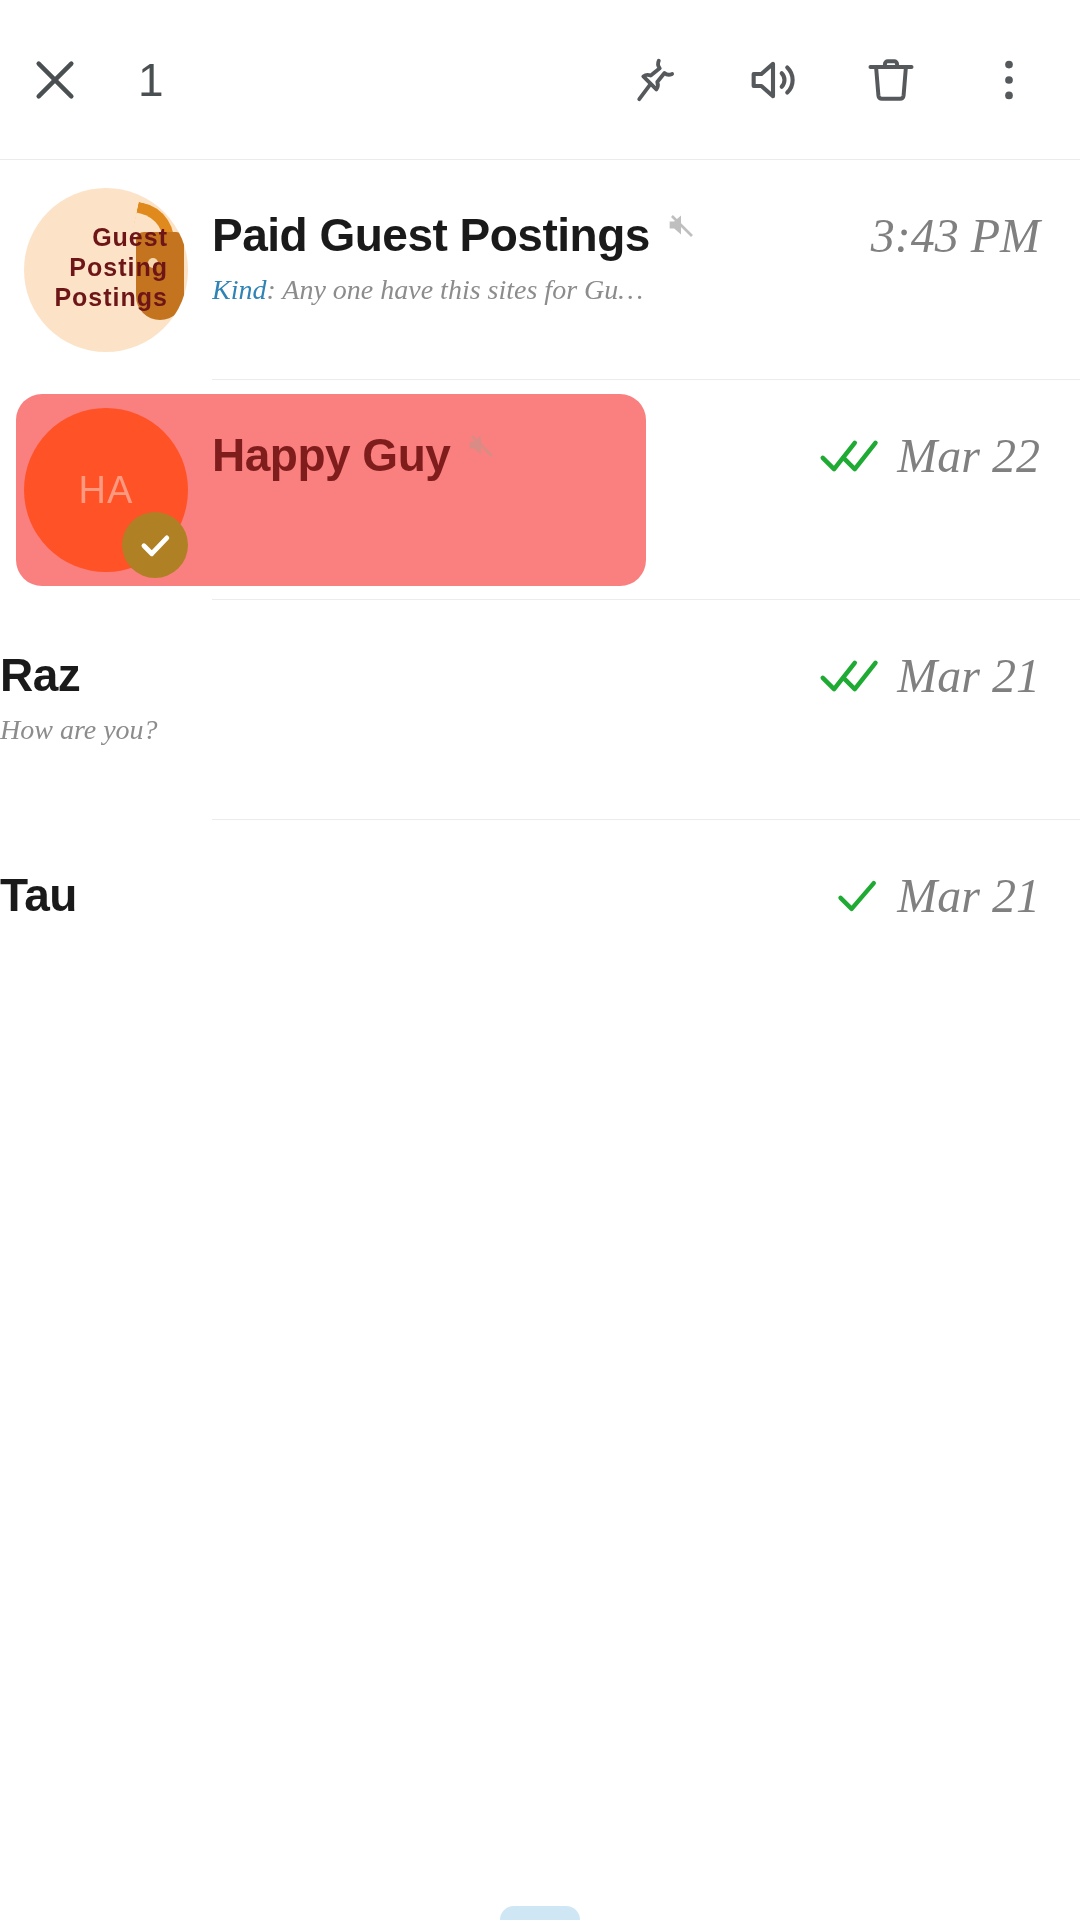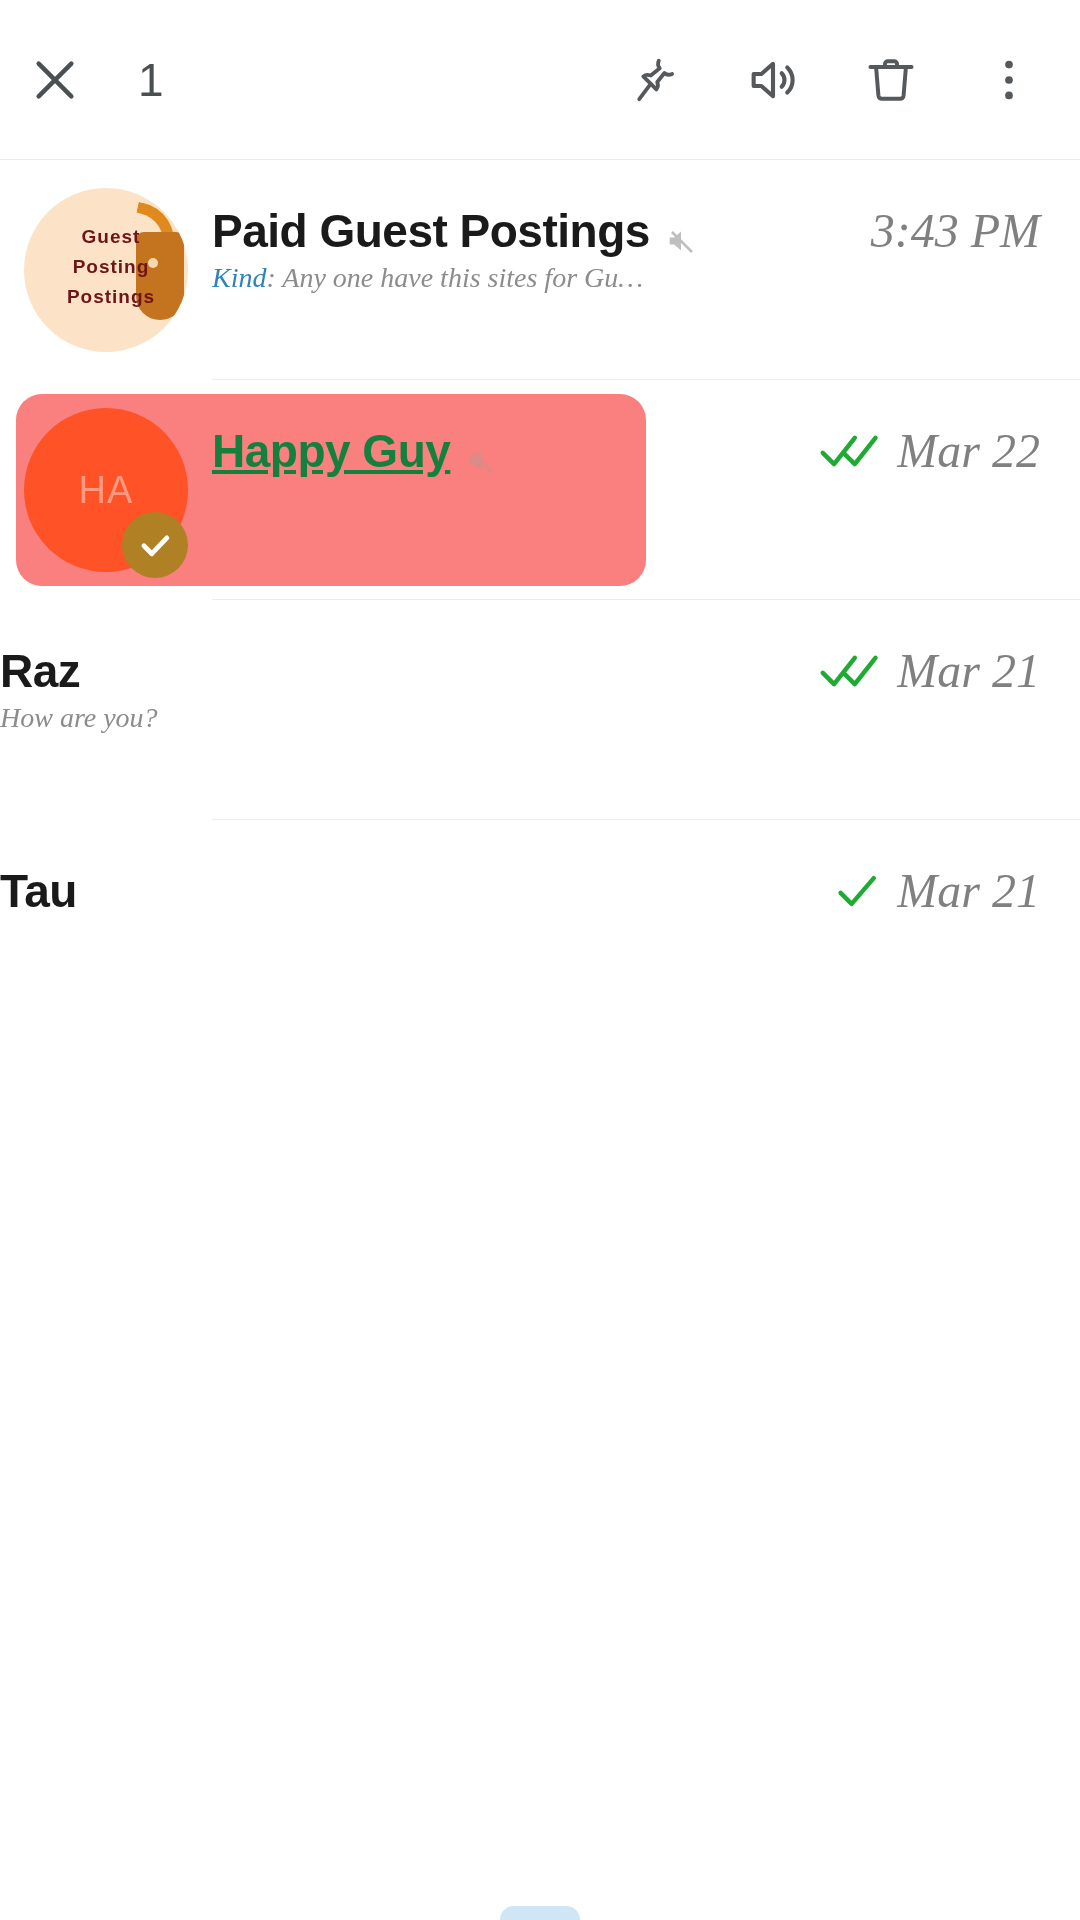--- a/index.html
+++ b/index.html
@@ -85,28 +85,28 @@
     position:relative;
   }
   .avatar.gps {
     background:#fce3c7;
     flex-direction:column;
     color:#6b1414;
     font-size:0;
   }
   .gps-text {
     position:absolute;
-    left:22px; top:34px;
+    left:14px; top:34px;
     width:130px;
     font-family:"Liberation Sans", sans-serif;
-    font-size:19px;
+    font-size:25px;
     font-weight:bold;
     line-height:30px;
     color:#6e1518;
-    text-align:center;
+    text-align:right;
     z-index:3;
   }
   .gps-cup {
     position:absolute;
     right:4px; top:44px;
     width:48px; height:88px;
     background:#c4741f;
     border-radius:8px 8px 24px 24px;
     z-index:2;
   }
@@ -146,31 +146,32 @@
   .content {
     position:relative;
     flex:1;
     padding-top:36px;
     padding-right:40px;
     z-index:2;
     min-width:0;
   }
   .line1 {
     display:flex;
-    align-items:flex-end;
+    align-items:flex-start;
     height:62px;
+    margin-top:12px;
   }
   .title {
     font-size:46px;
     font-weight:bold;
     color:#1a1a1a;
     white-space:nowrap;
     letter-spacing:-0.5px;
   }
-  .row.selected .title { color:#15803d;text-decoration:underline; }
+  .row.selected .title { color:#7f1d1d; }
   .mute-ic { margin-left:14px; display:flex; align-items:center; }
   .meta {
     margin-left:auto;
     display:flex;
     align-items:center;
     gap:14px;
     padding-left:20px;
   }
   .ticks { display:flex; align-items:center; }
   .time {

